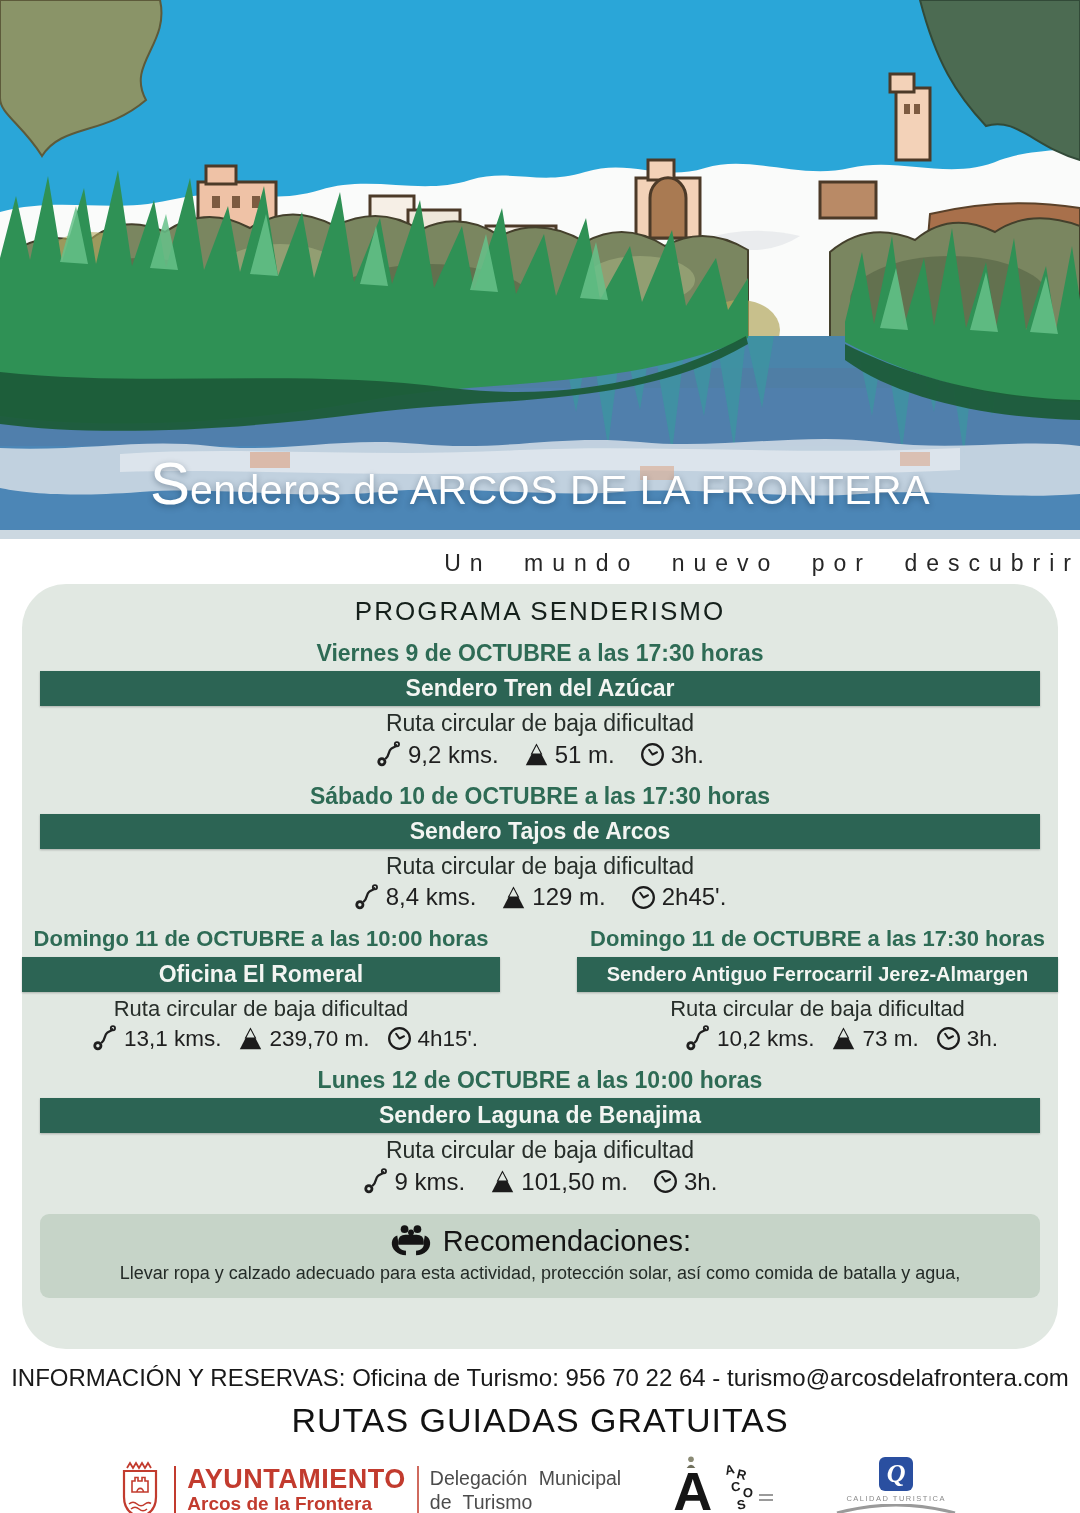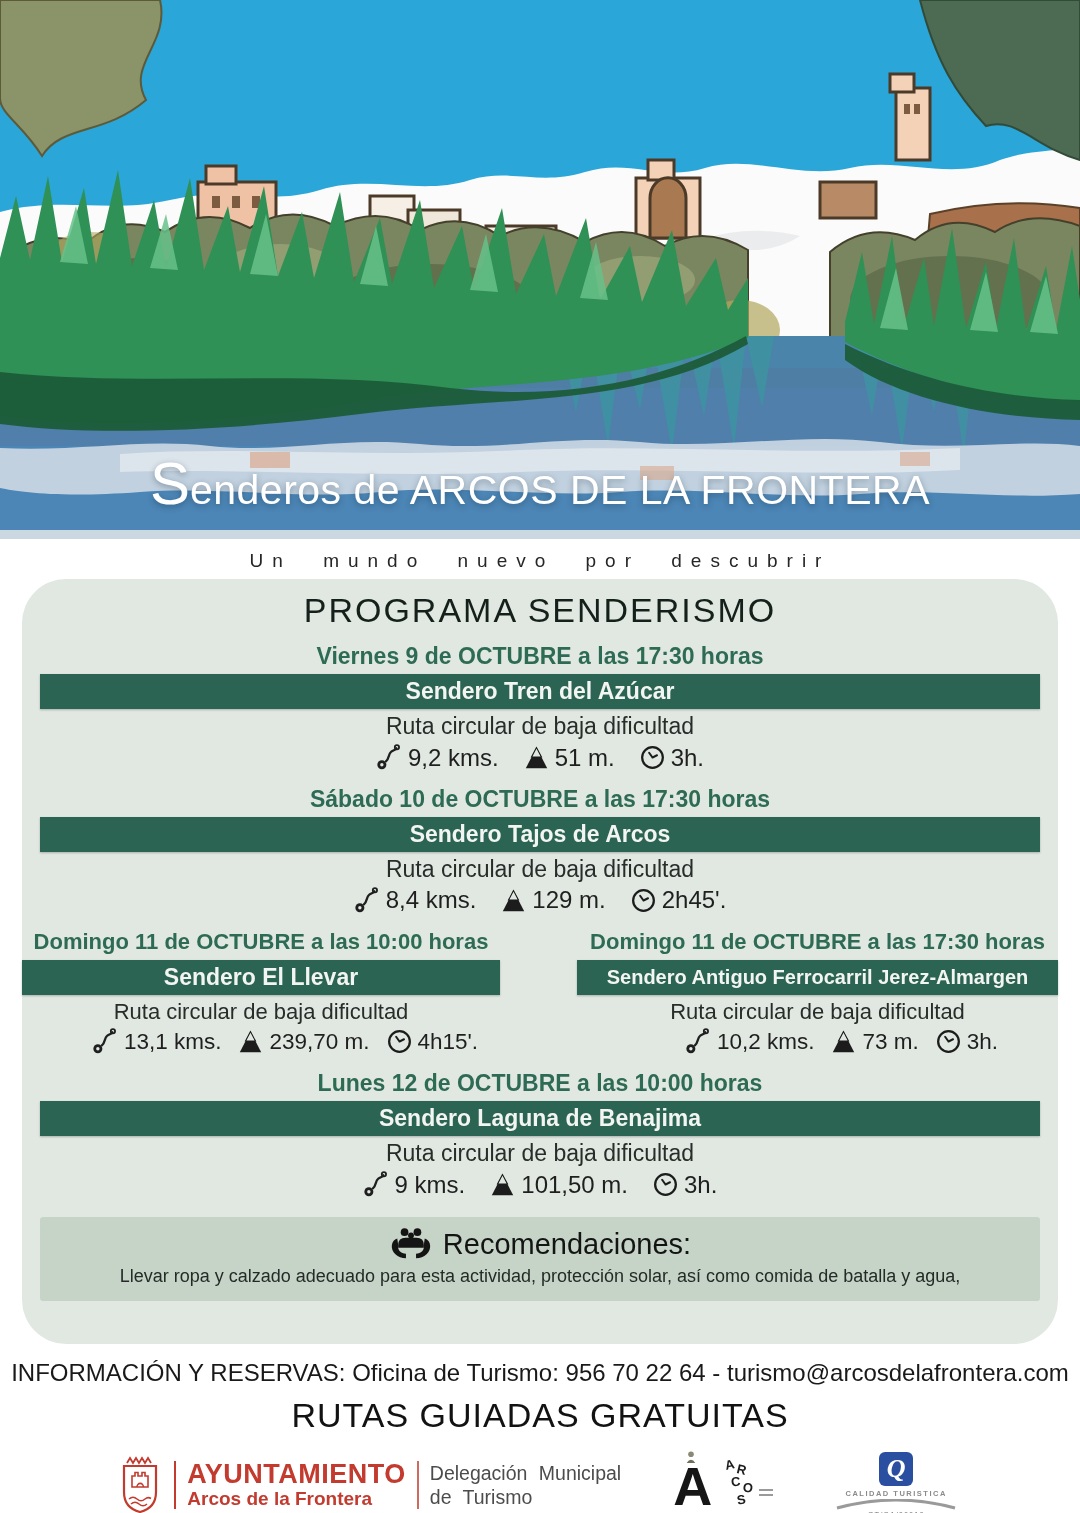--- a/index.html
+++ b/index.html
@@ -9,27 +9,27 @@
   
   .hero{position:relative;width:1080px;height:530px;overflow:hidden;}
   .hero svg.scene{position:absolute;left:0;top:0;width:100%;height:100%;display:block;}
   .hero-title{position:absolute;left:0;right:0;bottom:16px;text-align:center;color:#fff;
     text-shadow:0 2px 6px rgba(10,30,50,.35);line-height:1;}
   .hero-title .big-s{font-size:60px;font-weight:400;}
   .hero-title .rest{font-size:41px;font-weight:400;letter-spacing:.5px;}
   .hero-strip{height:9px;background:#ccd8e1;}
 
   
-  .tagline{margin-top:11px;text-align:center;font-size:19px;color:#262626;font-weight:500;
+  .tagline{margin-top:11px;text-align:right;font-size:23px;color:#262626;font-weight:500;
     letter-spacing:9px;word-spacing:17px;}
 
   
   .program{box-sizing:border-box;margin:7px 22px 0;height:765px;background:#e1e8e2;border-radius:44px;
     padding-top:10px;}
-  .program-title{text-align:center;font-size:34px;letter-spacing:2px;color:#15201b;font-weight:500;margin-top:2px;}
+  .program-title{text-align:center;font-size:26px;letter-spacing:2px;color:#15201b;font-weight:500;margin-top:2px;}
   .event-date{text-align:center;font-weight:700;font-size:23px;color:#2e6b55;margin-top:13px;line-height:1.15;}
   .event-bar{margin:5px 18px 0;background:#2c6454;height:35px;display:flex;align-items:center;justify-content:center;
     box-shadow:0 1px 2px rgba(0,0,0,.25);}
   .event-bar span{color:#f3f5f2;font-weight:700;font-size:23px;}
   .event-type{text-align:center;font-size:23px;color:#272e2a;margin-top:5px;line-height:1.1;}
   .event-metrics{display:flex;justify-content:center;align-items:center;gap:24px;margin-top:3px;
     font-size:24px;color:#1f1f1f;height:30px;}
   .metric{display:flex;align-items:center;gap:5px;}
   .micon{width:27px;height:27px;}
 
@@ -37,21 +37,21 @@
   .col-left{width:478px;}
   .col-right{width:481px;margin-left:77px;}
   .col-left .event-date,.col-right .event-date{font-size:22px;margin-top:8px;}
   .col-left .event-bar{margin:5px 0 0 0;}
   .col-right .event-bar{margin:5px 0 0 0;}
   .col-right .event-bar span{font-size:20px;}
   .col-left .event-type,.col-right .event-type{font-size:22px;}
   .col-left .event-metrics,.col-right .event-metrics{font-size:22.5px;gap:16px;padding-left:48px;}
 
   
-  .recommend{margin:17px 18px 0;background:#c6d4c8;border-radius:3px;padding:9px 18px 12px;}
+  .recommend{margin:17px 18px 0;background:#c6d4c8;border-radius:9px;padding:9px 18px 12px;}
   .rec-head{display:flex;align-items:center;justify-content:center;gap:10px;}
   .rec-title{font-size:29px;color:#141414;}
   .rec-icon{width:44px;height:38px;}
   .rec-line{text-align:center;font-size:18px;color:#242b27;line-height:1.42;}
 
   
   .info-line{text-align:center;font-size:24px;color:#191919;margin-top:15px;}
   .free-title{text-align:center;font-size:34px;color:#121212;margin-top:9px;letter-spacing:1px;font-weight:500;}
   .logos{display:flex;justify-content:center;align-items:center;gap:52px;margin-top:14px;height:72px;}
   .ayto{display:flex;align-items:center;gap:11px;}
@@ -63,21 +63,21 @@
   .deleg{color:#4c4c4c;font-size:19.5px;line-height:1.25;word-spacing:6px;}
   .arcos-logo{position:relative;width:104px;height:64px;}
   .arcos-a{position:absolute;left:0;top:6px;font-size:54px;font-weight:900;color:#161616;line-height:1;}
   .arcos-figure{position:absolute;left:10px;top:-2px;width:16px;height:13px;}
   .arcos-letter{position:absolute;font-size:13px;font-weight:800;color:#1d1d1d;}
   .arcos-bar{position:absolute;height:2px;background:#9a9a9a;}
   .qlogo{width:134px;text-align:center;}
   .q-square{margin:0 auto;width:34px;height:34px;background:#2a4fa0;border-radius:6px;display:flex;
     align-items:center;justify-content:center;}
   .q-square span{color:#fff;font-family:"Liberation Serif",serif;font-style:italic;font-weight:700;font-size:26px;}
-  .q-caption{margin-top:3px;font-size:7.5px;letter-spacing:1.5px;color:#8a8a8a;font-weight:700;}
+  .q-caption{margin-top:3px;font-size:7.5px;letter-spacing:1.5px;color:#8a8a8a;font-weight:400;}
   .q-swoosh{display:block;margin:1px auto 0;width:122px;height:11px;}
   .q-code{font-size:7.5px;color:#777;letter-spacing:1px;}
   .hidden-defs{position:absolute;width:0;height:0;overflow:hidden;}
 </style>
 </head>
 <body>
 
 <svg class="hidden-defs" aria-hidden="true">
   <symbol id="i-route" viewBox="0 0 24 24">
     <circle cx="5.2" cy="18.4" r="4" fill="#1f1f1f"></circle>
@@ -245,21 +245,21 @@
             </svg>
           <span>2h45'.</span>
         </span>
       </div>
     </section>
 
     <div class="two-col">
       <section class="col-left">
         <div class="event-date">Domingo 11 de OCTUBRE a las 10:00 horas</div>
         <div class="event-bar">
-          <span>Sendero El Llevar</span>
+          <span>Oficina El Romeral</span>
         </div>
         <div class="event-type">Ruta circular de baja dificultad</div>
         <div class="event-metrics">
           <span class="metric">
             <svg class="micon">
                 <use href="#i-route"></use>
               </svg>
             <span>13,1 kms.</span>
           </span>
           <span class="metric">

